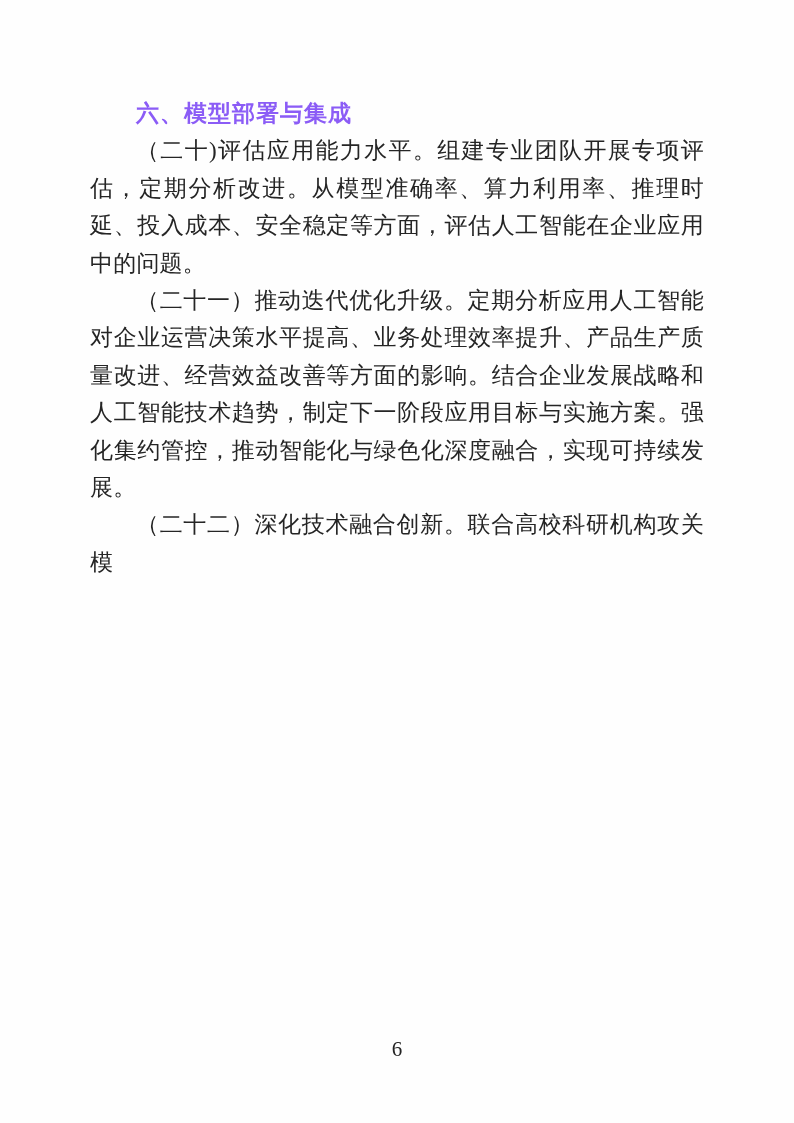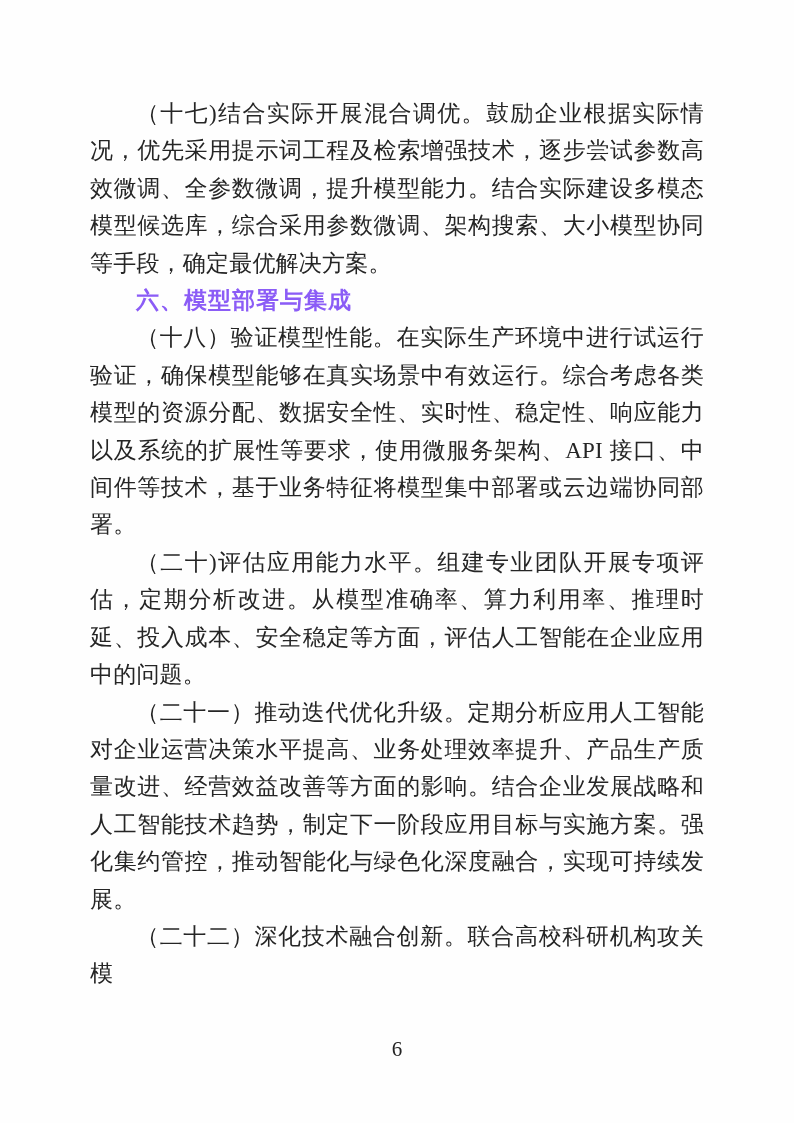--- a/index.html
+++ b/index.html
@@ -49,25 +49,23 @@
     color: #242424;
     font-family: "Liberation Serif", "DejaVu Serif", serif;
   }
 </style>
 </head>
 <body>
 
 <div class="page">
 
   <div class="doc-body">
-    <p class="para">（十七)结合实际开展混合调优。鼓励企业根据实际情况，优先采用提示词工程及检索增强技术，逐步尝试参数高效微调、全参数微调，提升模型能力。结合实际建设多模态模型候选库，综合采用参数微调、架构搜索、大小模型协同等手段，确定最优解决方案。</p>
 
     <p class="heading">六、模型部署与集成</p>
 
-    <p class="para">（十八）验证模型性能。在实际生产环境中进行试运行验证，确保模型能够在真实场景中有效运行。综合考虑各类模型的资源分配、数据安全性、实时性、稳定性、响应能力以及系统的扩展性等要求，使用微服务架构、API 接口、中间件等技术，基于业务特征将模型集中部署或云边端协同部署。</p>
 
 
 
     <p class="para">（二十)评估应用能力水平。组建专业团队开展专项评估，定期分析改进。从模型准确率、算力利用率、推理时延、投入成本、安全稳定等方面，评估人工智能在企业应用中的问题。</p>
 
     <p class="para">（二十一）推动迭代优化升级。定期分析应用人工智能对企业运营决策水平提高、业务处理效率提升、产品生产质量改进、经营效益改善等方面的影响。结合企业发展战略和人工智能技术趋势，制定下一阶段应用目标与实施方案。强化集约管控，推动智能化与绿色化深度融合，实现可持续发展。</p>
 
     <p class="para">（二十二）深化技术融合创新。联合高校科研机构攻关模</p>
   </div>
 

